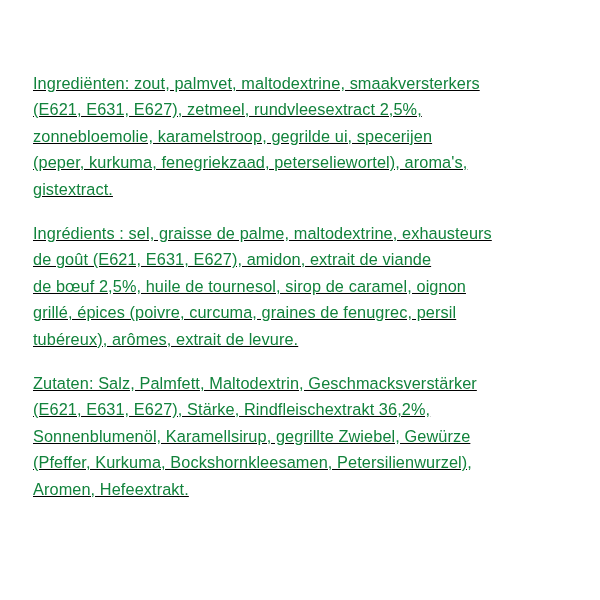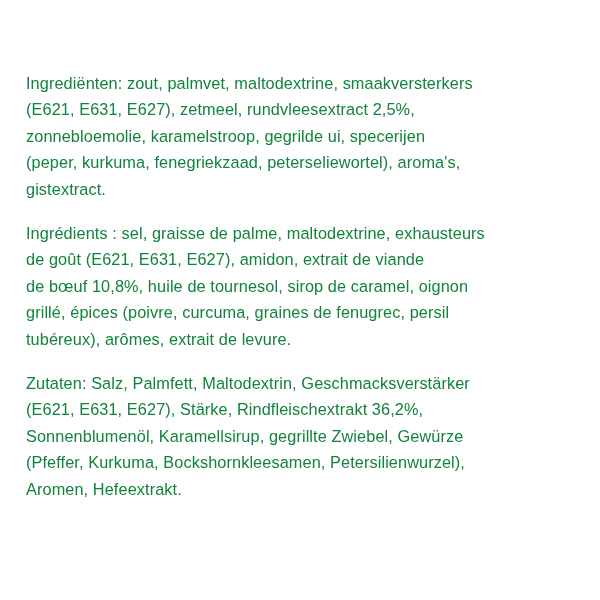--- a/index.html
+++ b/index.html
@@ -15,23 +15,24 @@
   .page {
     position: relative;
     width: 600px;
     height: 600px;
     box-sizing: border-box;
     background: #ffffff;
     overflow: hidden;
   }
   .content {
     position: absolute;
-    left: 26px;
+    left: 33px;
     top: 70px;
     width: 534px;
+    text-decoration: underline;
   }
   .block {
     color: #12833c;
     font-size: 16.3px;
     line-height: 26.4px;
     letter-spacing: 0.1px;
     white-space: pre-line;
     margin: 0 0 18px 0;
   }
   .block:last-child {
@@ -43,21 +44,21 @@
 
 <div class="page">
   <div class="content">
     <p class="block">Ingrediënten: zout, palmvet, maltodextrine, smaakversterkers
 (E621, E631, E627), zetmeel, rundvleesextract 2,5%,
 zonnebloemolie, karamelstroop, gegrilde ui, specerijen
 (peper, kurkuma, fenegriekzaad, peterseliewortel), aroma's,
 gistextract.</p>
     <p class="block">Ingrédients : sel, graisse de palme, maltodextrine, exhausteurs
 de goût (E621, E631, E627), amidon, extrait de viande
-de bœuf 10,8%, huile de tournesol, sirop de caramel, oignon
+de bœuf 2,5%, huile de tournesol, sirop de caramel, oignon
 grillé, épices (poivre, curcuma, graines de fenugrec, persil
 tubéreux), arômes, extrait de levure.</p>
     <p class="block">Zutaten: Salz, Palmfett, Maltodextrin, Geschmacksverstärker
 (E621, E631, E627), Stärke, Rindfleischextrakt 36,2%,
 Sonnenblumenöl, Karamellsirup, gegrillte Zwiebel, Gewürze
 (Pfeffer, Kurkuma, Bockshornkleesamen, Petersilienwurzel),
 Aromen, Hefeextrakt.</p>
   </div>
 </div>
 

